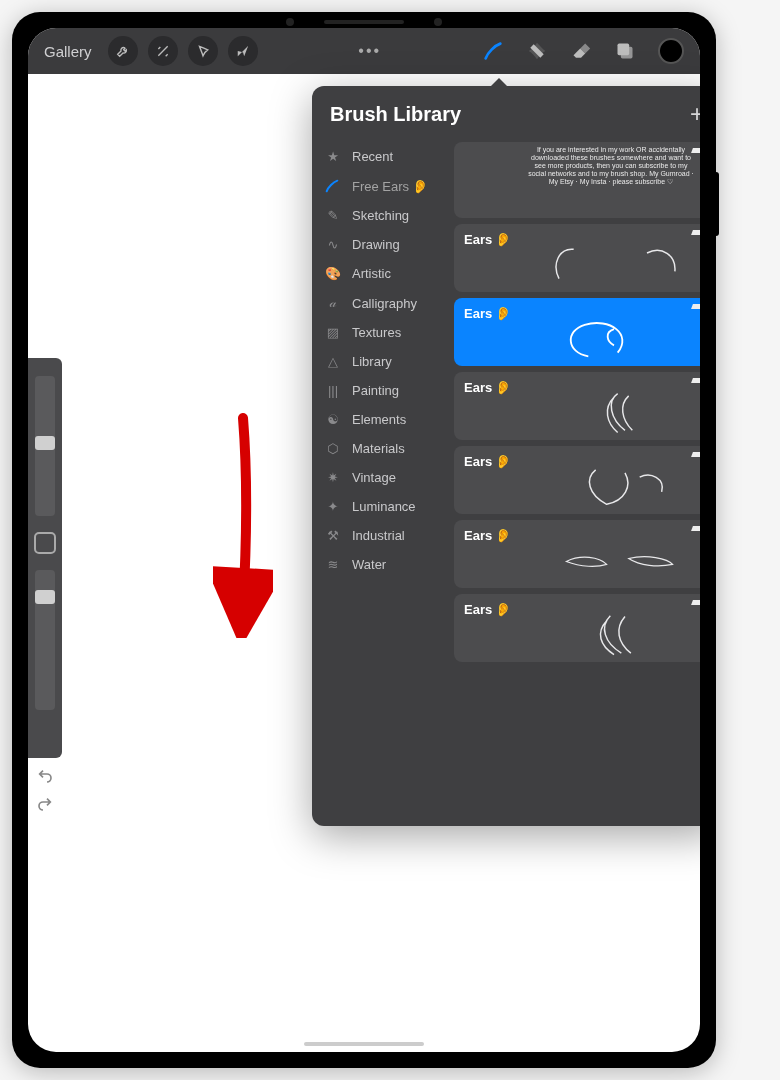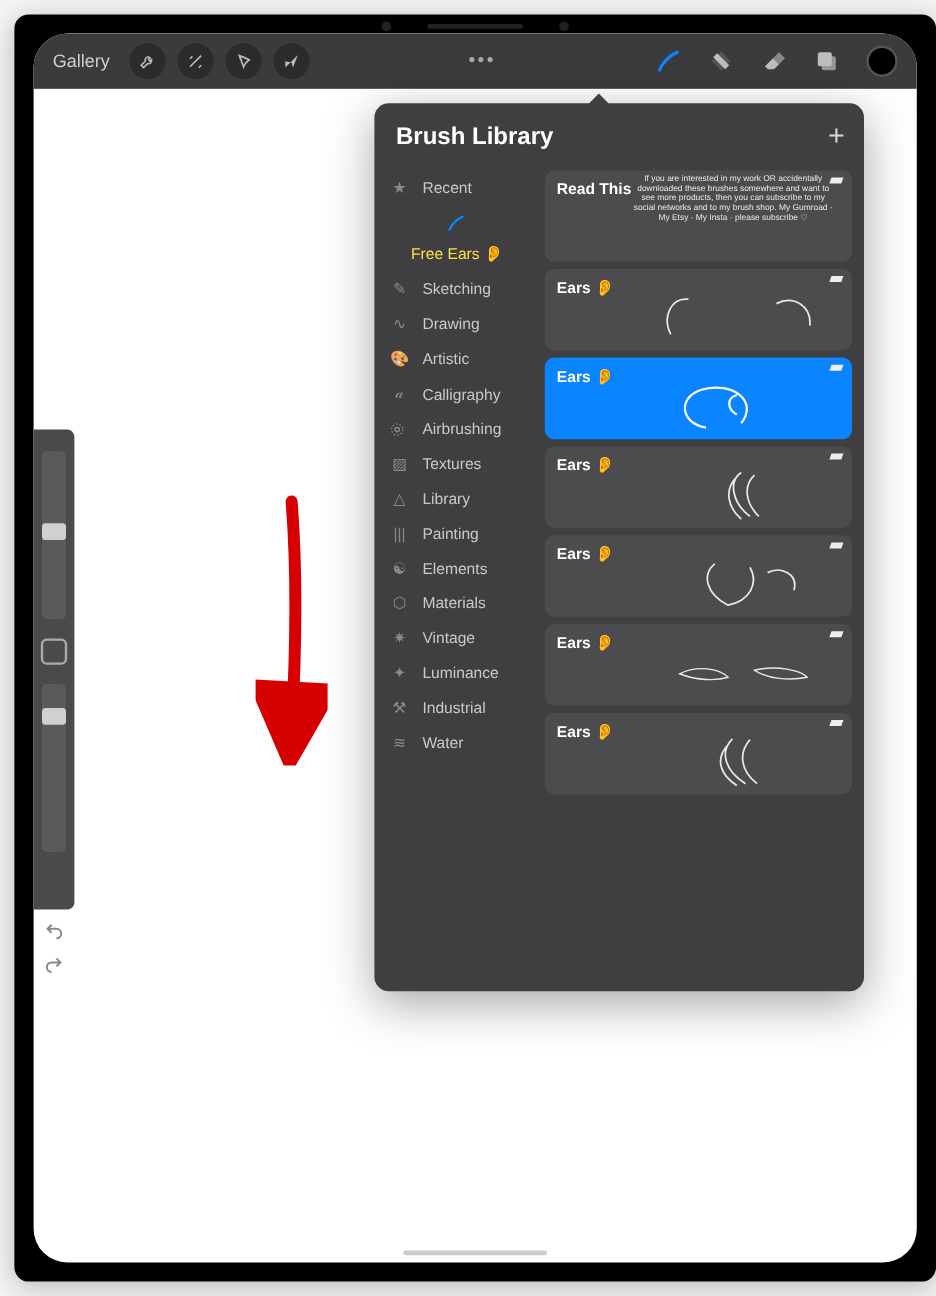--- a/index.html
+++ b/index.html
@@ -1,19 +1,19 @@
 <!DOCTYPE html>
 <html><head>
 <meta charset="utf-8">
 <style>
   * { margin: 0; padding: 0; box-sizing: border-box; }
   html, body { width: 780px; height: 1080px; background: #f5f5f5; overflow: hidden; font-family: -apple-system, Helvetica, Arial, sans-serif; }
   .ipad-frame {
-    position: absolute; left: 12px; top: 12px; width: 768px; height: 1056px;
-    background: #000; border-radius: 12px; box-shadow: 0 4px 24px rgba(0,0,0,.25);
+    position: absolute; left: 12px; top: 12px; width: 704px; height: 1056px;
+    background: #000; border-radius: 28px; box-shadow: 0 4px 24px rgba(0,0,0,.25);
   }
   .ipad-screen {
     position: absolute; left: 16px; top: 16px; right: 16px; bottom: 16px;
     background: #fff; border-radius: 28px; overflow: hidden;
   }
   
   .notch { position:absolute; top:6px; left:50%; transform:translateX(-50%); display:flex; gap:30px; align-items:center;}
   .notch span{ width:8px; height:8px; border-radius:50%; background:#222;}
   .notch .bar{ width:80px; height:4px; border-radius:2px; background:#222;}
   .power-btn{position:absolute; right:-3px; top:160px; width:6px; height:64px; background:#000; border-radius:3px;}
@@ -39,21 +39,21 @@
   
   .popup{ position:absolute; left:284px; top:58px; width:408px; height:740px; background:#3f3f41; border-radius:12px; box-shadow:0 10px 40px rgba(0,0,0,.35);}
   .popup-arrow{ position:absolute; top:-8px; left:178px; width:0; height:0; border-left:9px solid transparent; border-right:9px solid transparent; border-bottom:9px solid #3f3f41;}
   .popup-header{ display:flex; align-items:center; justify-content:space-between; padding:14px 16px 10px 18px;gap:12px;}
   .popup-title{ color:#fff; font-size:20px; font-weight:600;}
   .popup-add{ color:#d6d6d8; font-size:24px; font-weight:300; cursor:pointer;}
   .popup-body{ display:flex; height:calc(100% - 50px);}
   .cat-list{ width:138px; overflow-y:auto; padding:4px 0;}
   .cat-item{ display:flex; align-items:center; gap:10px; padding:7px 12px; color:#c9c9cb; font-size:13px; cursor:pointer;}
   .cat-item .ico{ width:18px; text-align:center; color:#8a8a8c; flex-shrink:0;}
-  .cat-item.sel{ color:#fde047;flex-direction:column;}
+  .cat-item.sel{ color:#a3a3a3;}
   .cat-item.sel .ico{ color:#0a84ff;}
   .brush-list{ flex:1; overflow-y:auto; padding:4px 10px 4px 4px;}
   .brush-card{ height:68px; background:#4c4c4e; border-radius:8px; margin-bottom:6px; padding:8px 10px; position:relative; color:#fff; font-size:13px; cursor:pointer;}
   .brush-card.sel{ background:#0a84ff;}
   .brush-card .corner{ position:absolute; top:6px; right:8px; width:10px; height:5px; background:#eee; transform:skewX(-20deg);}
   .brush-card .preview{ position:absolute; right:16px; bottom:6px; top:18px; left:80px;}
   .brush-card.first{ height:76px;}
   .first-text{ font-size:7px; line-height:8px; color:#eaeaea; text-align:center; padding:0 4px;}
   
   .annot-arrow{ position:absolute; left:185px; top:380px; pointer-events:none;}
@@ -179,29 +179,20 @@
             </div>
             <div class="cat-item">
               <span class="ico"><span style="font-size:13px;color:#8a8a8c">🎨</span></span>
               <span>Artistic</span>
             </div>
             <div class="cat-item">
               <span class="ico"><span style="font-size:13px;color:#8a8a8c">𝒶</span></span>
               <span>Calligraphy</span>
             </div>
             <div class="cat-item">
-              <span class="ico">
-                <svg width="14" height="14" viewBox="0 0 24 24" fill="none" stroke="#8a8a8c" stroke-width="2">
-                  <circle cx="12" cy="12" r="3"></circle>
-                  <circle cx="12" cy="12" r="8" stroke-dasharray="2 3"></circle>
-                </svg>
-              </span>
-              <span>Airbrushing</span>
-            </div>
-            <div class="cat-item">
               <span class="ico"><span style="font-size:13px;color:#8a8a8c">▨</span></span>
               <span>Textures</span>
             </div>
             <div class="cat-item">
               <span class="ico"><span style="font-size:13px;color:#8a8a8c">△</span></span>
               <span>Library</span>
             </div>
             <div class="cat-item">
               <span class="ico"><span style="font-size:13px;color:#8a8a8c">|||</span></span>
               <span>Painting</span>
@@ -227,21 +218,20 @@
               <span>Industrial</span>
             </div>
             <div class="cat-item">
               <span class="ico"><span style="font-size:13px;color:#8a8a8c">≋</span></span>
               <span>Water</span>
             </div>
           </div>
         <div class="brush-list" id="brushList">
             <div class="brush-card first">
               <div class="corner"></div>
-              <div style="font-weight: 600;">Read This</div>
               <div class="first-text" style="position: absolute; left: 70px; right: 12px; top: 4px;">If you are interested in my work OR accidentally downloaded these brushes somewhere and want to see more products, then you can subscribe to my social networks and to my brush shop. My Gumroad · My Etsy · My Insta · please subscribe ♡</div>
             </div>
             <div class="brush-card">
               <div class="corner"></div>
               <div style="font-weight: 600;">Ears 👂</div>
               <div class="preview">
                 <svg width="100%" height="100%" viewBox="0 0 190 60">
                   <path d="M20 50 C 10 30, 20 8, 40 10 M140 15 C 160 5, 180 18, 178 40" stroke="#e8e8ea" stroke-width="2" fill="none"></path>
                 </svg>
               </div>

